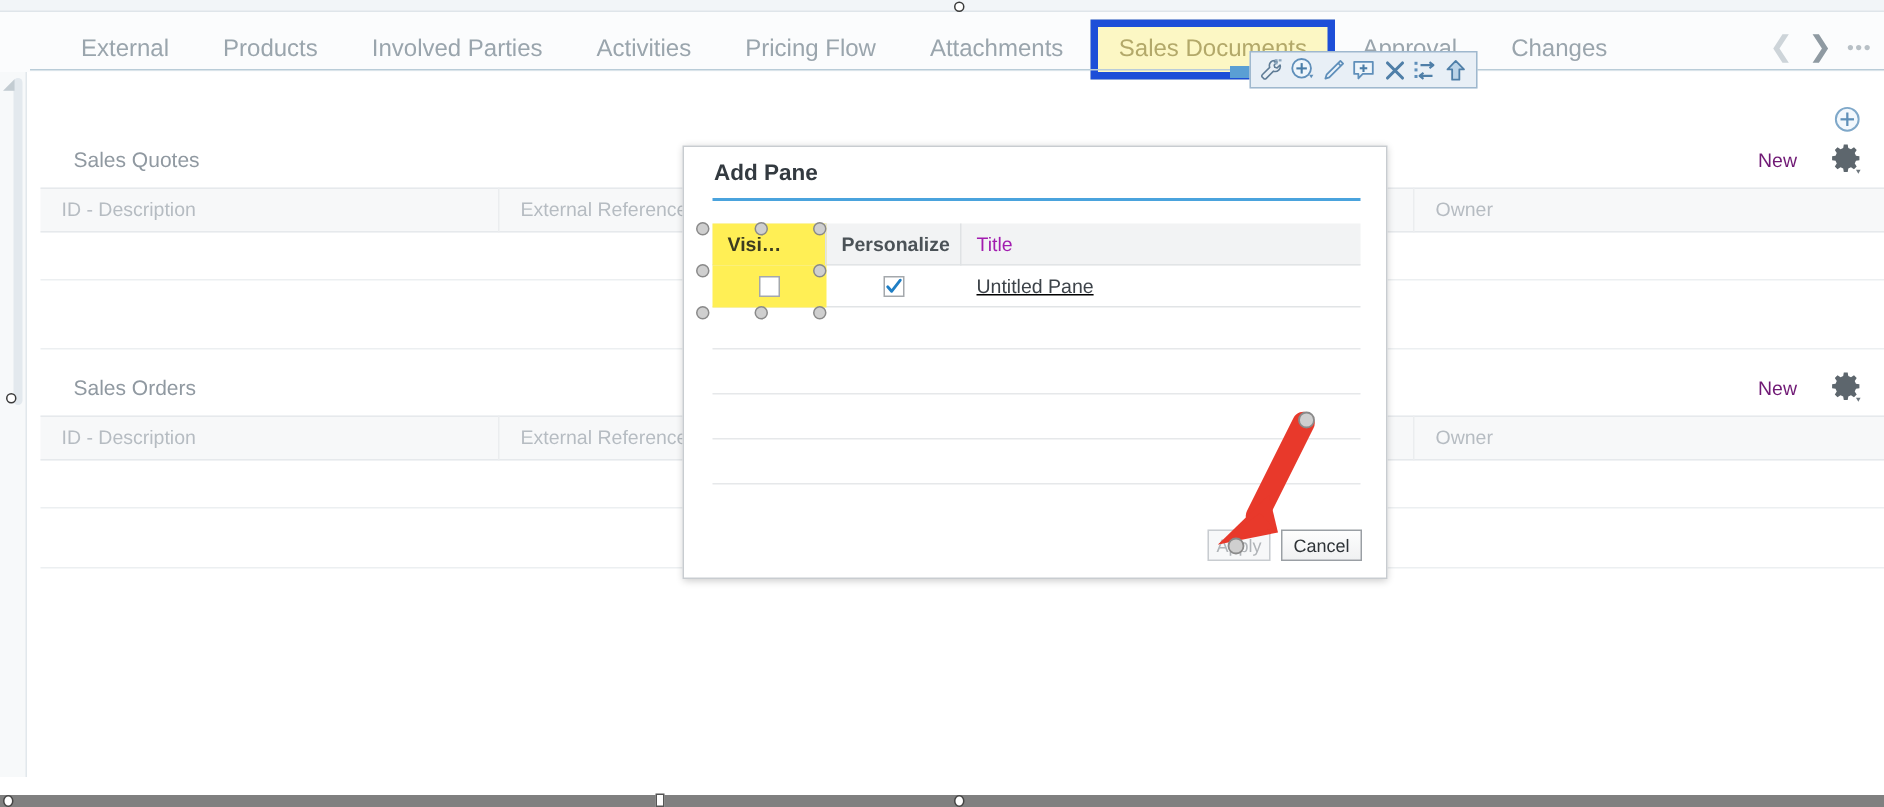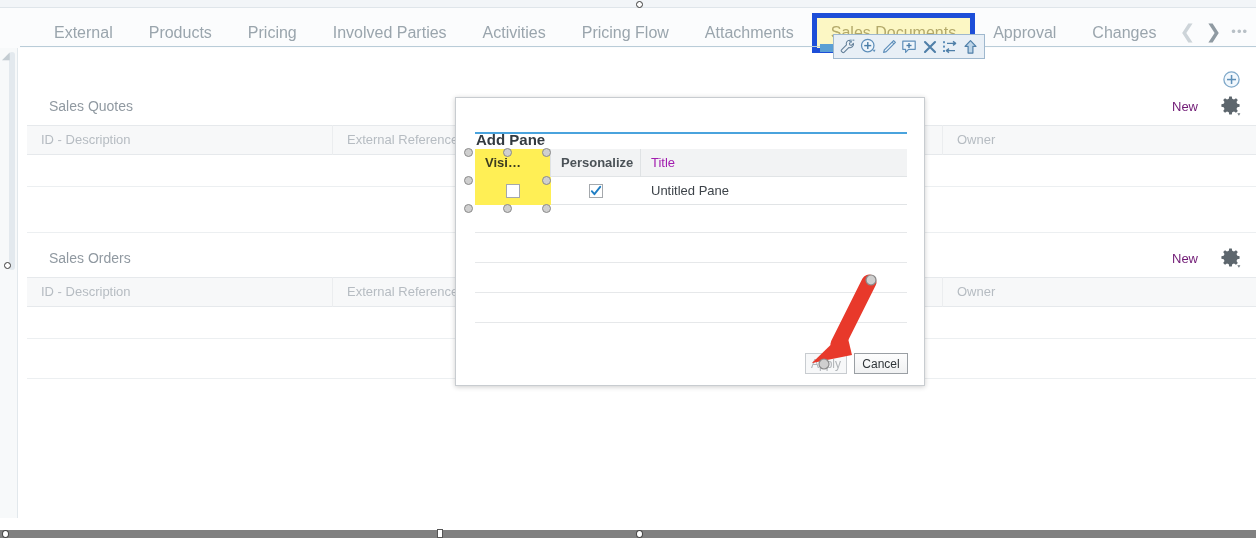--- a/index.html
+++ b/index.html
@@ -95,21 +95,21 @@
   .plusbtn { position: absolute; cursor: pointer; }
 
   
   .modal {
     position: absolute; left: 455px; top: 97px; width: 470px; height: 289px;
     background: #ffffff; border: 1px solid #c8ccd0;
     box-shadow: 0 1px 5px rgba(0,0,0,0.20); z-index: 30;
   }
   .modal-title {
     position: absolute; left: 20px; top: 9px;
-    font-size: 15px; font-weight: bold; color: #333a40; margin-top: 24px;
+    font-size: 15px; font-weight: bold; color: #333a40;
   }
   .modal-rule {
     position: absolute; left: 19px; top: 34px; width: 432px; height: 2px;
     background: #4aa3dd;
   }
   .m-thead {
     position: absolute; left: 19px; top: 51px; width: 432px; height: 28px;
     background: #f2f3f4; border-bottom: 1px solid #e1e4e6;
     display: flex; align-items: center;
   }
@@ -181,21 +181,20 @@
 <body>
 
 <div id="root">
 
   <div class="topline"></div>
 
   <div class="tabbar">
     <div class="tabs">
       <div class="tab">External</div>
       <div class="tab">Products</div>
-      <div class="tab">Pricing</div>
       <div class="tab">Involved Parties</div>
       <div class="tab">Activities</div>
       <div class="tab">Pricing Flow</div>
       <div class="tab">Attachments</div>
       <div class="tab sel">Sales Documents</div>
       <div class="tab">Approval</div>
       <div class="tab">Changes</div>
     </div>
     <div class="navgrp">
       <span class="chev prev">❮</span>
@@ -327,21 +326,21 @@
       <div class="m-cell hl" style="width:76px;">
         <span class="cb-empty"></span>
       </div>
       <div class="m-cell" style="width:90px; justify-content:center; padding-left:0;">
         <span class="cb-checked">
           <svg width="12" height="12" viewBox="0 0 12 12">
             <path d="M1.8 6.2 4.4 9.2 10.2 1.8" fill="none" stroke="#1f7ec4" stroke-width="1.9" stroke-linecap="round" stroke-linejoin="round"></path>
           </svg>
         </span>
       </div>
-      <div class="m-cell" style="width:266px;">
+      <div class="m-cell" style="width:266px;text-decoration:underline;">
         <span class="m-title-txt">Untitled Pane</span>
       </div>
     </div>
 
     <div class="m-empty-line" style="top:134px;"></div>
     <div class="m-empty-line" style="top:164px;"></div>
     <div class="m-empty-line" style="top:194px;"></div>
     <div class="m-empty-line" style="top:224px;"></div>
 
     <div class="btn disabled" style="left:349px; top:255px; width:42px;">Apply</div>

